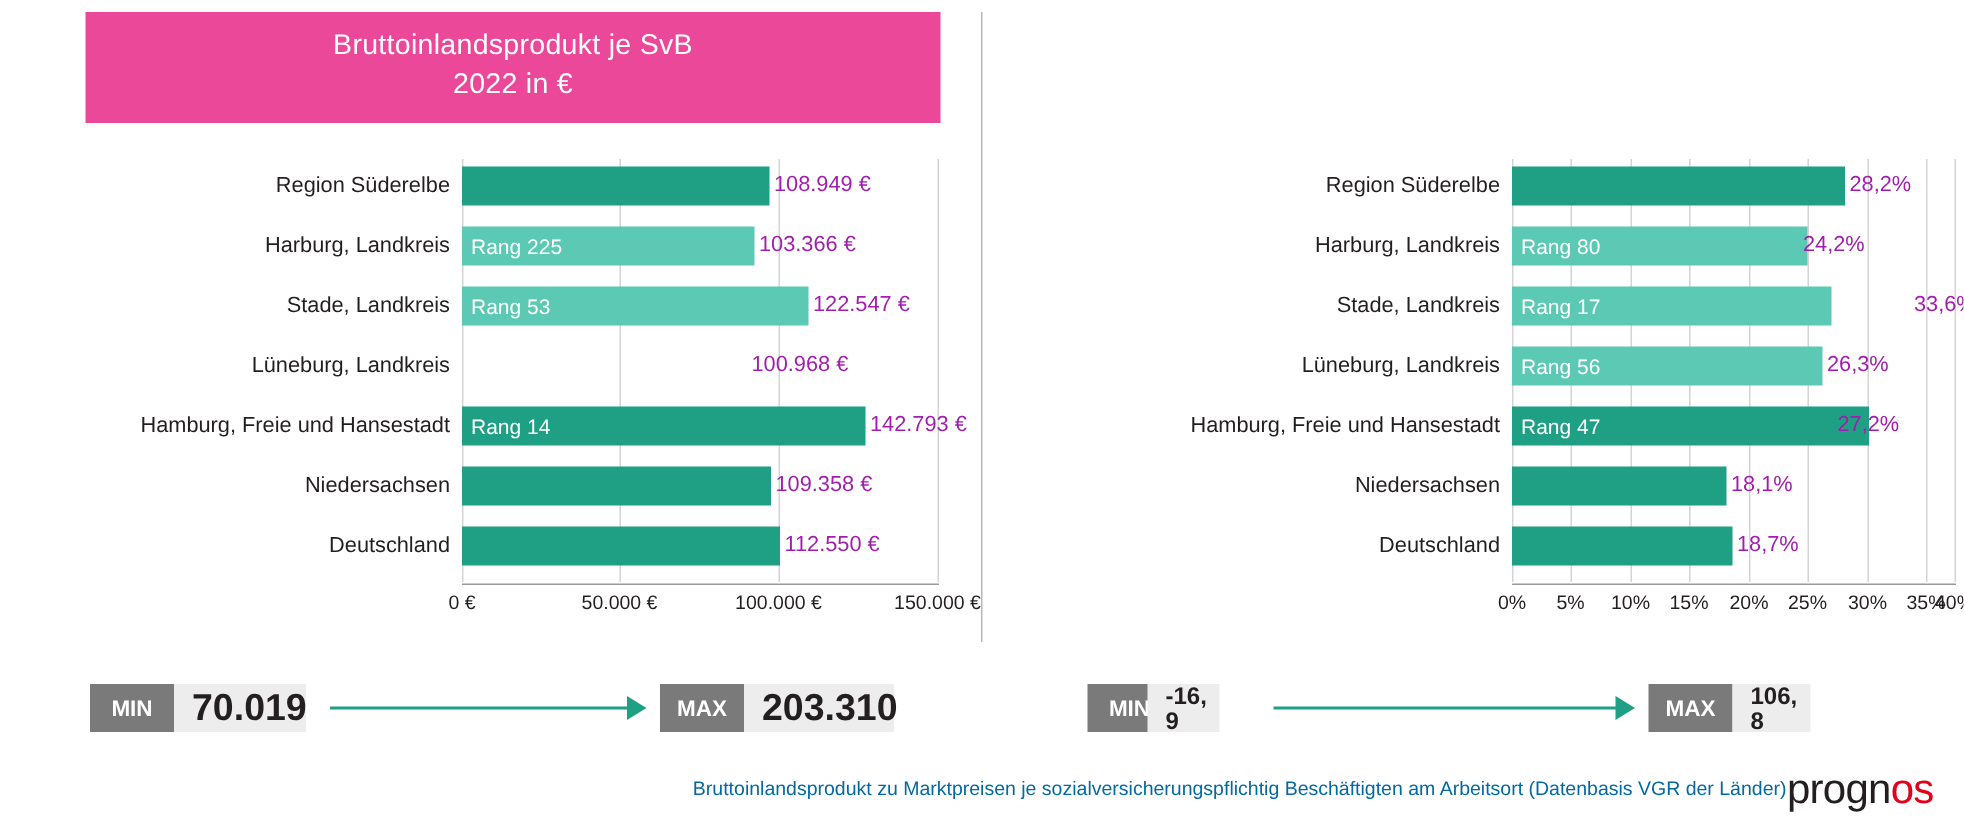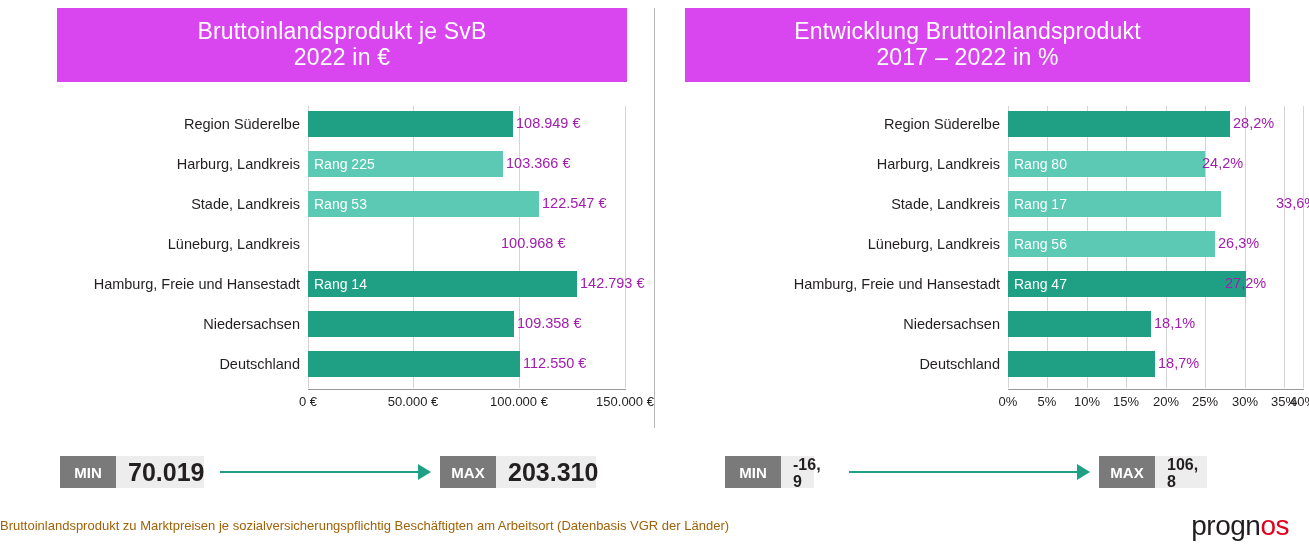--- a/index.html
+++ b/index.html
@@ -34,23 +34,23 @@
     left: 654px;
     top: 8px;
     width: 1px;
     height: 420px;
     background: #b8b8b8;
   }
 
   .panel-title {
     position: absolute;
     top: 8px;
-    background: #d946ef;
+    background: #ec4899;
     color: #ffffff;
-    font-size: 23px;
+    font-size: 19px;
     line-height: 26px;
     text-align: center;
     padding: 10px 0 12px 0;
     letter-spacing: 0.2px;
   }
   .panel-left .panel-title  { left: 57px;  width: 570px; }
   .panel-right .panel-title { left: 30px;  width: 565px; }
   .panel-title .t2 { display: block; }
 
   
@@ -193,23 +193,24 @@
     border-bottom: 8px solid transparent;
     border-left: 13px solid #1fa085;
   }
 
   
   .footnote {
     position: absolute;
     left: 0;
     top: 518px;
     width: 1180px;
-    text-align: left;
+    text-align: right;
     font-size: 13px;
-    color: #a16207;
+    color: #0369a1;
+    padding-left: 11px;
   }
   .logo {
     position: absolute;
     right: 20px;
     top: 510px;
     font-size: 28px;
     font-weight: normal;
     color: #231f20;
     letter-spacing: -0.5px;
   }
@@ -307,26 +308,20 @@
 
     </div>
 
     <div class="axis-line" style="left:308px; top:285px; width:318px"></div>
     <div class="axis-tick" style="left:278px; top:290px; width:60px">0 €</div>
     <div class="axis-tick" style="left:373px; top:290px; width:80px">50.000 €</div>
     <div class="axis-tick" style="left:479px; top:290px; width:80px">100.000 €</div>
     <div class="axis-tick" style="left:585px; top:290px; width:80px">150.000 €</div>
   </div>
 
-  <div class="panel panel-right">
-    <div class="panel-title">
-      <span class="t1">Entwicklung Bruttoinlandsprodukt</span>
-      <span class="t2">2017 – 2022 in %</span>
-    </div>
-  </div>
 
   <div class="chart chart-right">
 
     <div class="grid" style="left:353px"></div>
     <div class="grid" style="left:392px"></div>
     <div class="grid" style="left:432px"></div>
     <div class="grid" style="left:471px"></div>
     <div class="grid" style="left:511px"></div>
     <div class="grid" style="left:550px"></div>
     <div class="grid" style="left:590px"></div>
@@ -423,21 +418,21 @@
     <div class="mm-tag" style="left:0px">MIN</div>
     <div class="mm-box" style="left:56px; width:88px">70.019</div>
     <div class="arrow-line" style="left:160px; width:200px"></div>
     <div class="arrow-head" style="left:358px"></div>
     <div class="mm-tag" style="left:380px">MAX</div>
     <div class="mm-box" style="left:436px; width:100px">203.310</div>
   </div>
 
   <div class="minmax mm-right">
     <div class="mm-tag" style="left:0px">MIN</div>
-    <div class="mm-box two-line" style="left:56px; width:33px; padding-top:0px">-16,<br>9</div>
+    <div class="mm-box two-line" style="left:40px; width:48px; padding-top:0px">-16,<br>9</div>
     <div class="arrow-line" style="left:124px; width:230px"></div>
     <div class="arrow-head" style="left:352px"></div>
     <div class="mm-tag" style="left:374px">MAX</div>
     <div class="mm-box two-line" style="left:430px; width:52px">106,<br>8</div>
   </div>
 
   <div class="footnote">Bruttoinlandsprodukt zu Marktpreisen je sozialversicherungspflichtig Beschäftigten am Arbeitsort (Datenbasis VGR der Länder)</div>
 
   <div class="logo"><span>progn</span><span class="accent">os</span></div>
 

